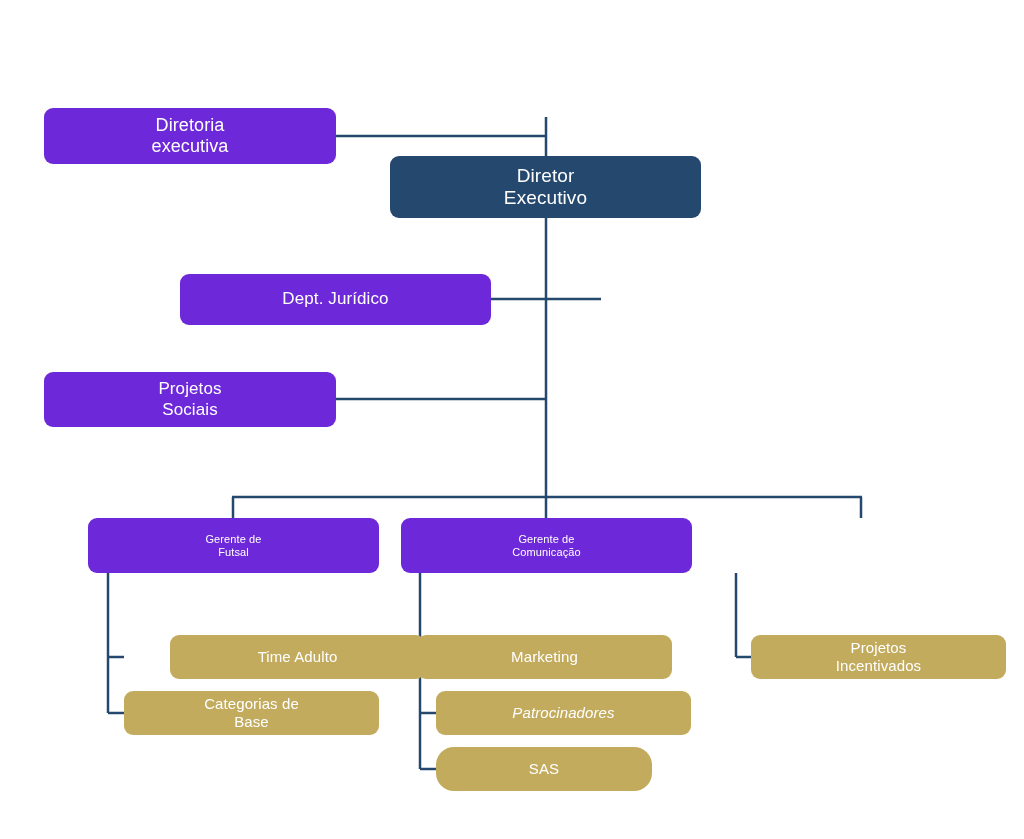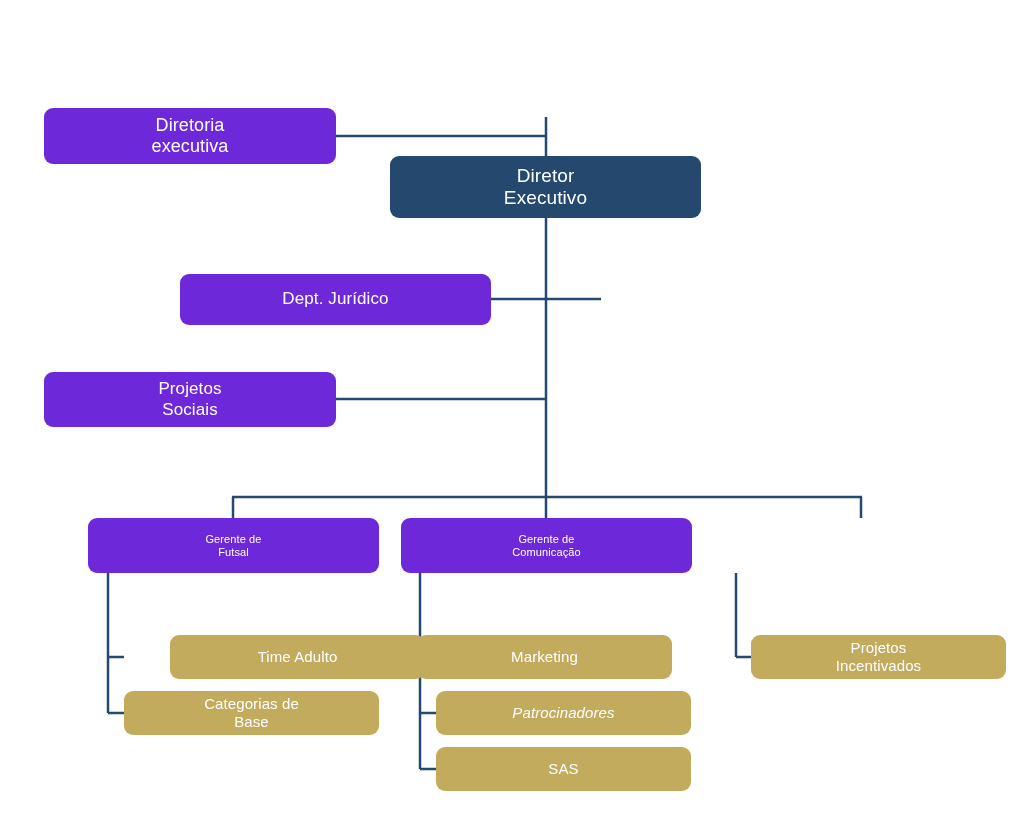--- a/index.html
+++ b/index.html
@@ -107,18 +107,18 @@
 
   <div class="node gold t-leaf" style="left:124px; top:635px; width:255px; height:44px;margin-left:46px;">Time Adulto</div>
 
   <div class="node gold t-leaf" style="left:124px; top:691px; width:255px; height:44px;">Categorias de
 Base</div>
 
   <div class="node gold t-leaf" style="left:408px; top:635px; width:255px; height:44px;margin-left:9px;">Marketing</div>
 
   <div class="node gold t-leaf" style="left:436px; top:691px; width:255px; height:44px;font-style:italic;">Patrocinadores</div>
 
-  <div class="node gold t-leaf" style="left:436px; top:747px; width:255px; height:44px;">SAS</div>
+  <div class="node gold t-leaf" style="left:436px; top:747px; width:216px; height:44px;border-radius:18px;">SAS</div>
 
   <div class="node gold t-leaf" style="left:751px; top:635px; width:255px; height:44px;">Projetos
 Incentivados</div>
 
 </div>
 
 </body></html>

